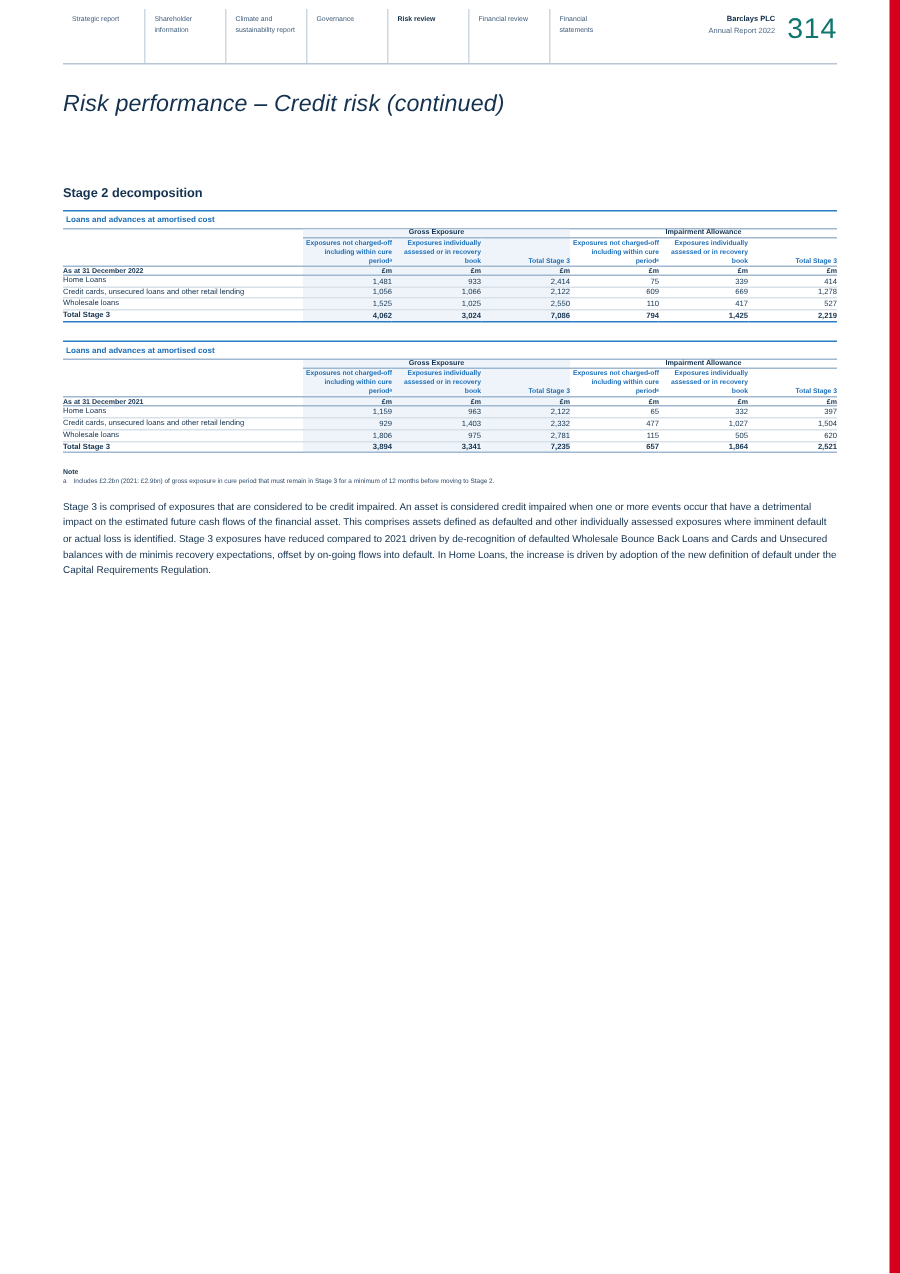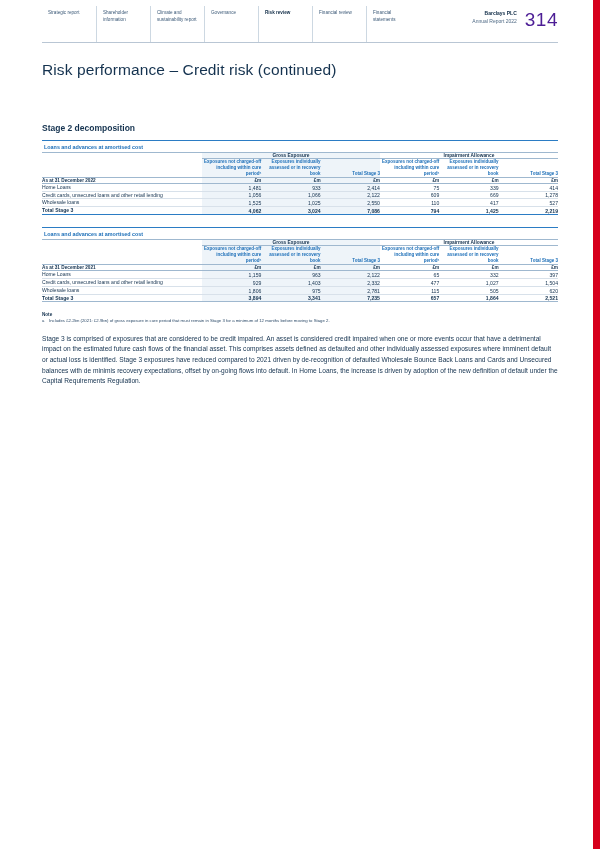--- a/index.html
+++ b/index.html
@@ -53,32 +53,33 @@
     text-align: right;
     font-size: 5px;
     line-height: 1.5;
     color: #0f2b46;
     padding-right: 8px;
   }
   .nav-company .name { font-weight: bold; }
   .nav-company .sub { color: #4f6a85; }
   .page-number {
     font-size: 19px;
-    color: #4c1d95;
+    color: #0f766e;
     line-height: 1;
     letter-spacing: .5px;
   }
 
   
   .page-title {
     margin: 18px 42px 0 42px;
     font-size: 15.5px;
     font-weight: normal;
     color: #14324f;
     letter-spacing: .1px;
+    font-style: italic;
   }
 
   
   .section {
     margin: 44px 42px 0 42px;
   }
   .section-title {
     font-size: 8.5px;
     font-weight: bold;
     color: #14324f;

